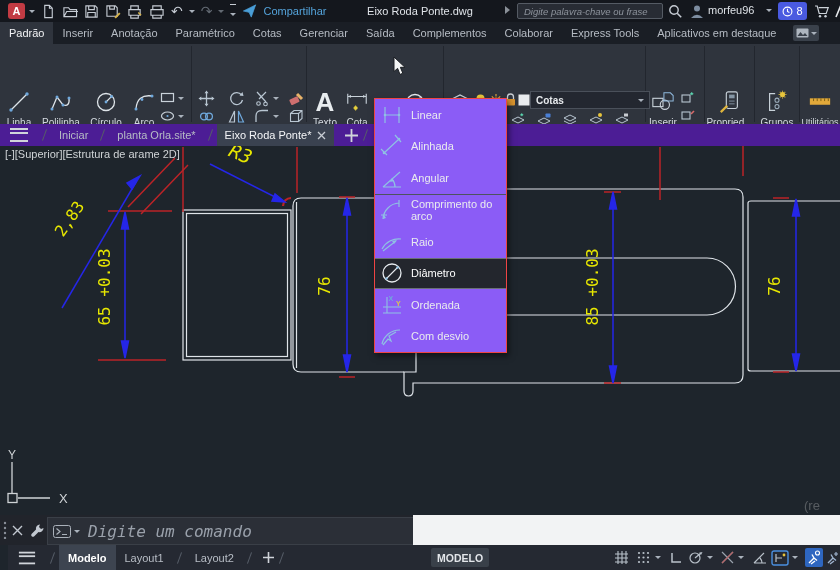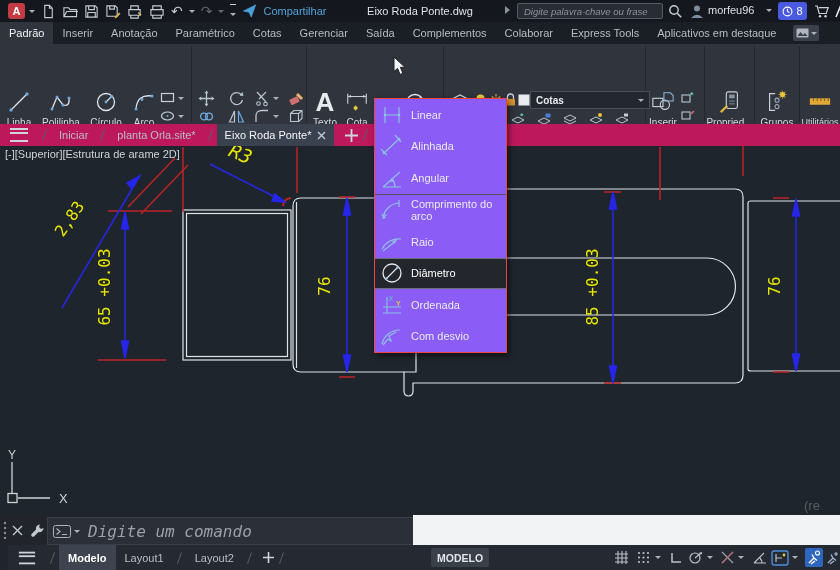--- a/index.html
+++ b/index.html
@@ -38,21 +38,21 @@
   .psep{position:absolute;top:2px;width:1px;height:76px;background:#22262e;}
   .plabel{position:absolute;top:104px;height:16px;font-size:10px;color:#aab2bc;display:flex;
           align-items:center;gap:4px;justify-content:center;}
   .bb{position:absolute;top:46px;display:flex;flex-direction:column;align-items:center;color:#d3d9df;font-size:10px;}
   .bb .lbl{margin-top:3px;}
   .sicon{position:absolute;display:flex;align-items:center;gap:2px;}
   .layercombo{position:absolute;left:530px;top:47px;width:108px;height:16px;background:#232730;border:1px solid #4a505a;
       display:flex;align-items:center;justify-content:space-between;padding:0 5px;color:#e6e9ec;font-size:10px;font-weight:bold;}
   .bigA{font-size:26px;font-weight:bold;color:#e8ecef;line-height:24px;}
   
-  #filetabs{position:absolute;left:0;top:124px;width:840px;height:22px;background:#be185d;display:flex;
+  #filetabs{position:absolute;left:0;top:124px;width:840px;height:22px;background:#4c1d95;display:flex;
       align-items:center;color:#b7bdc5;font-size:11px;}
   .ftab{padding:0 8px;height:22px;display:flex;align-items:center;gap:6px;}
   .ftab.active{background:#3a4250;color:#f4f5f7;}
   .hamb{width:18px;height:10px;border-top:2px solid #d0d4da;border-bottom:2px solid #d0d4da;margin:0 10px;position:relative;}
   .hamb:after{content:"";position:absolute;left:0;top:2px;width:18px;height:2px;background:#d0d4da;}
   
   #canvas{position:absolute;left:0;top:146px;width:840px;height:369px;background:#1e252c;}
   
   #dimmenu{position:absolute;left:374px;top:74px;width:131px;background:#8b5cf6;border:1px solid #ef4444;
       box-shadow:2px 3px 6px rgba(0,0,0,.5);z-index:40;margin-top:24px;}

